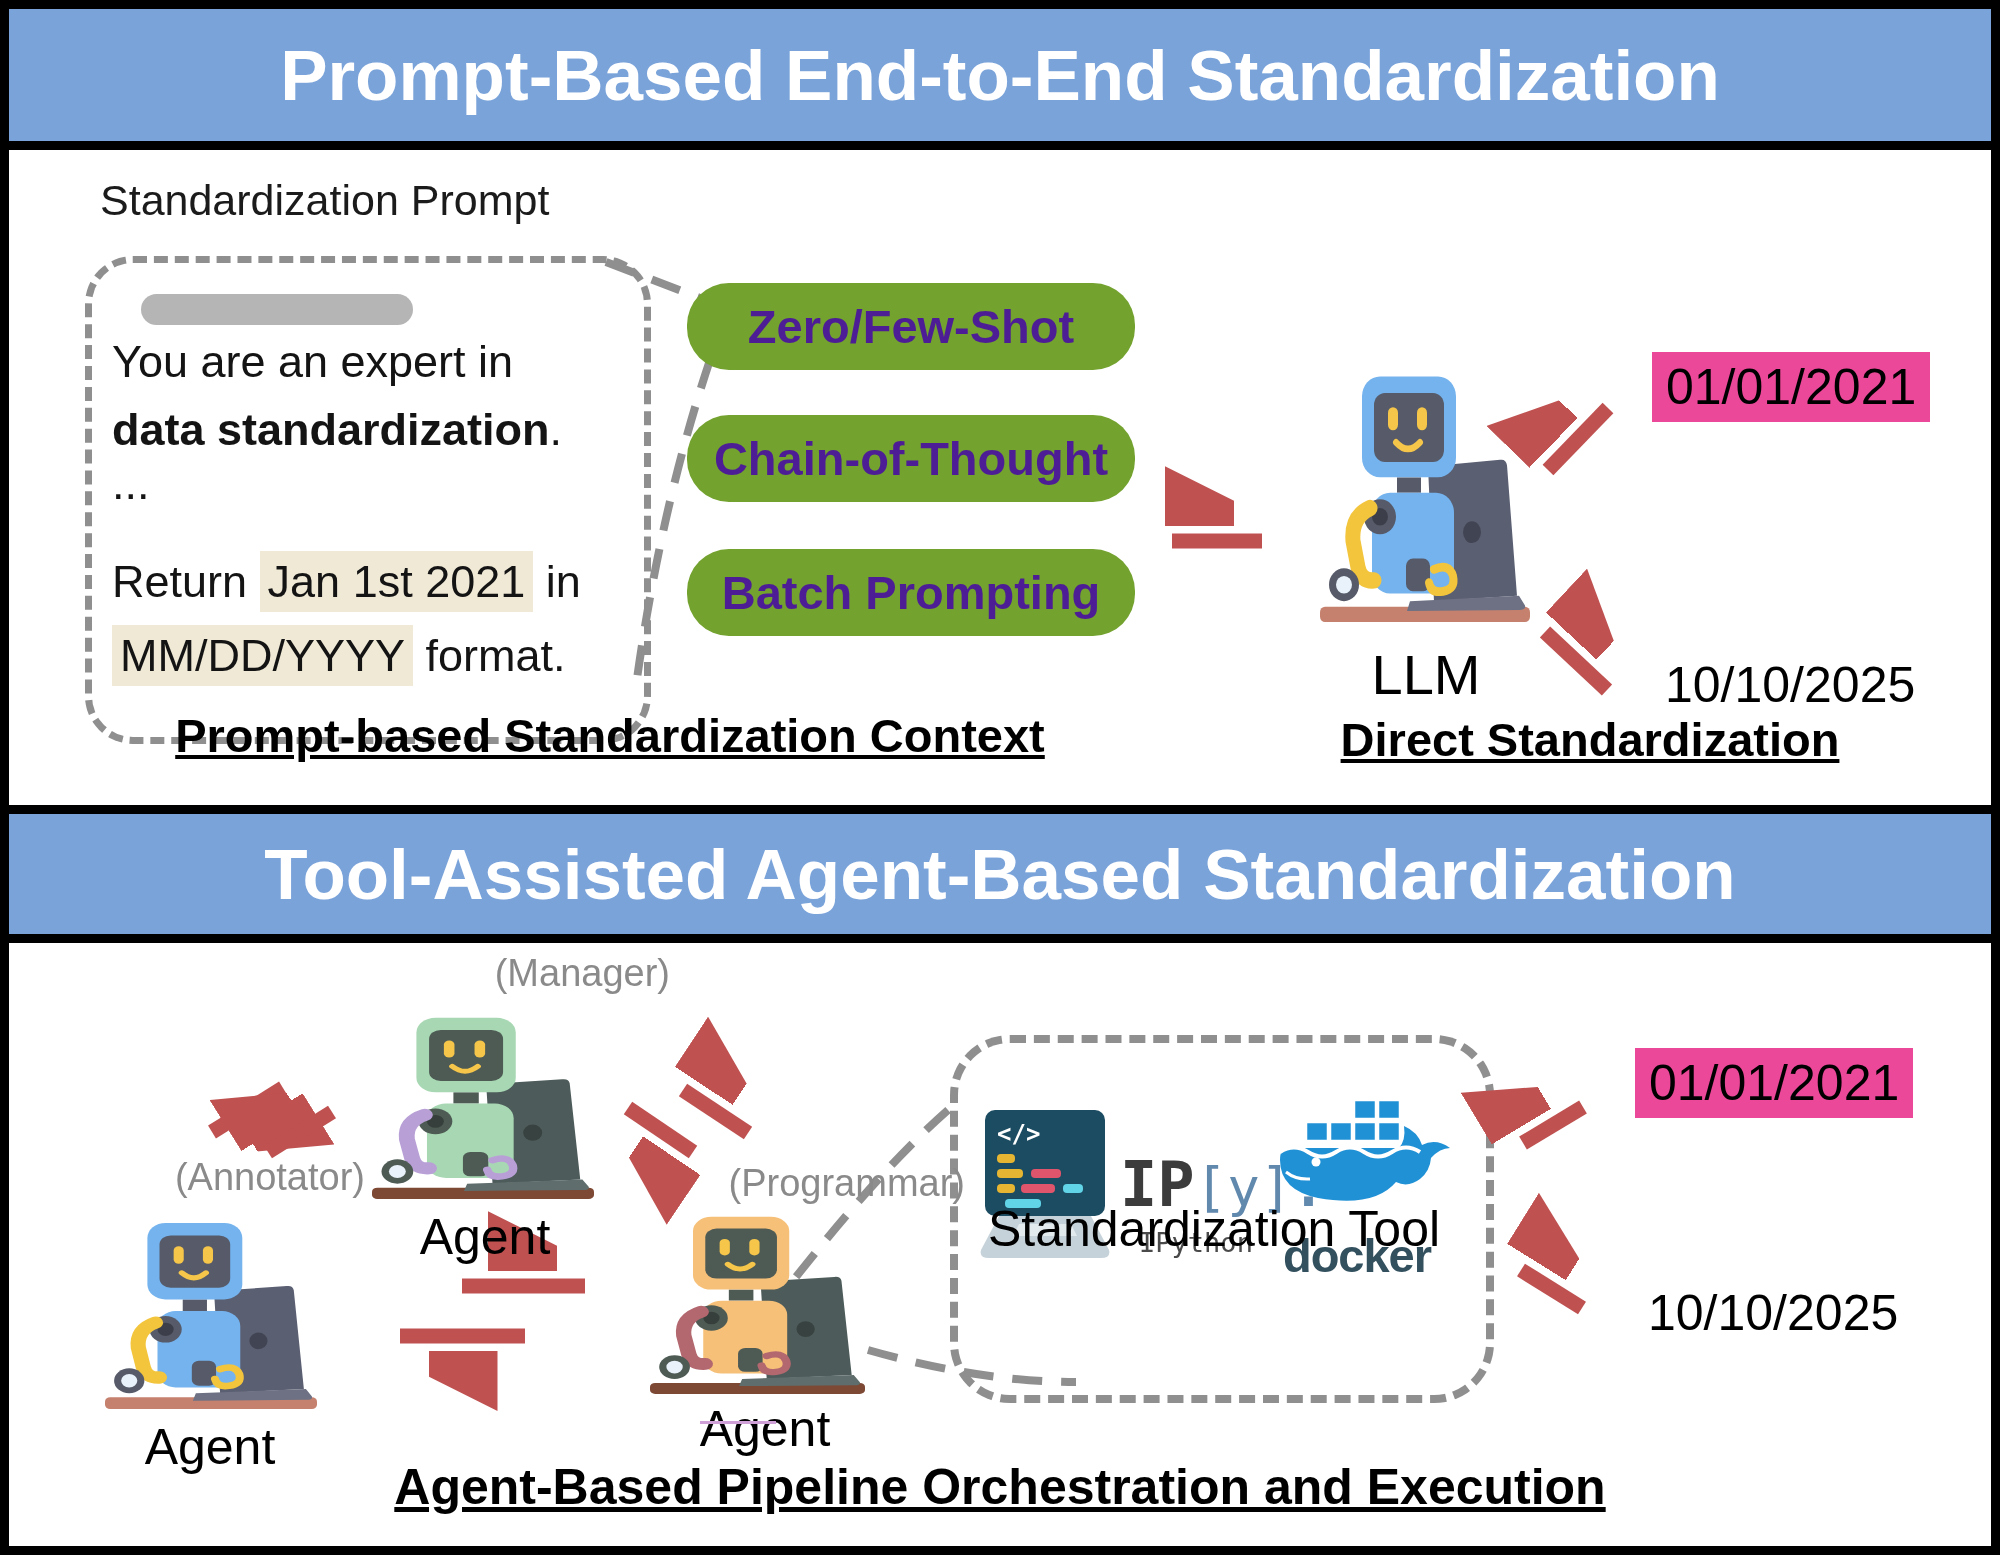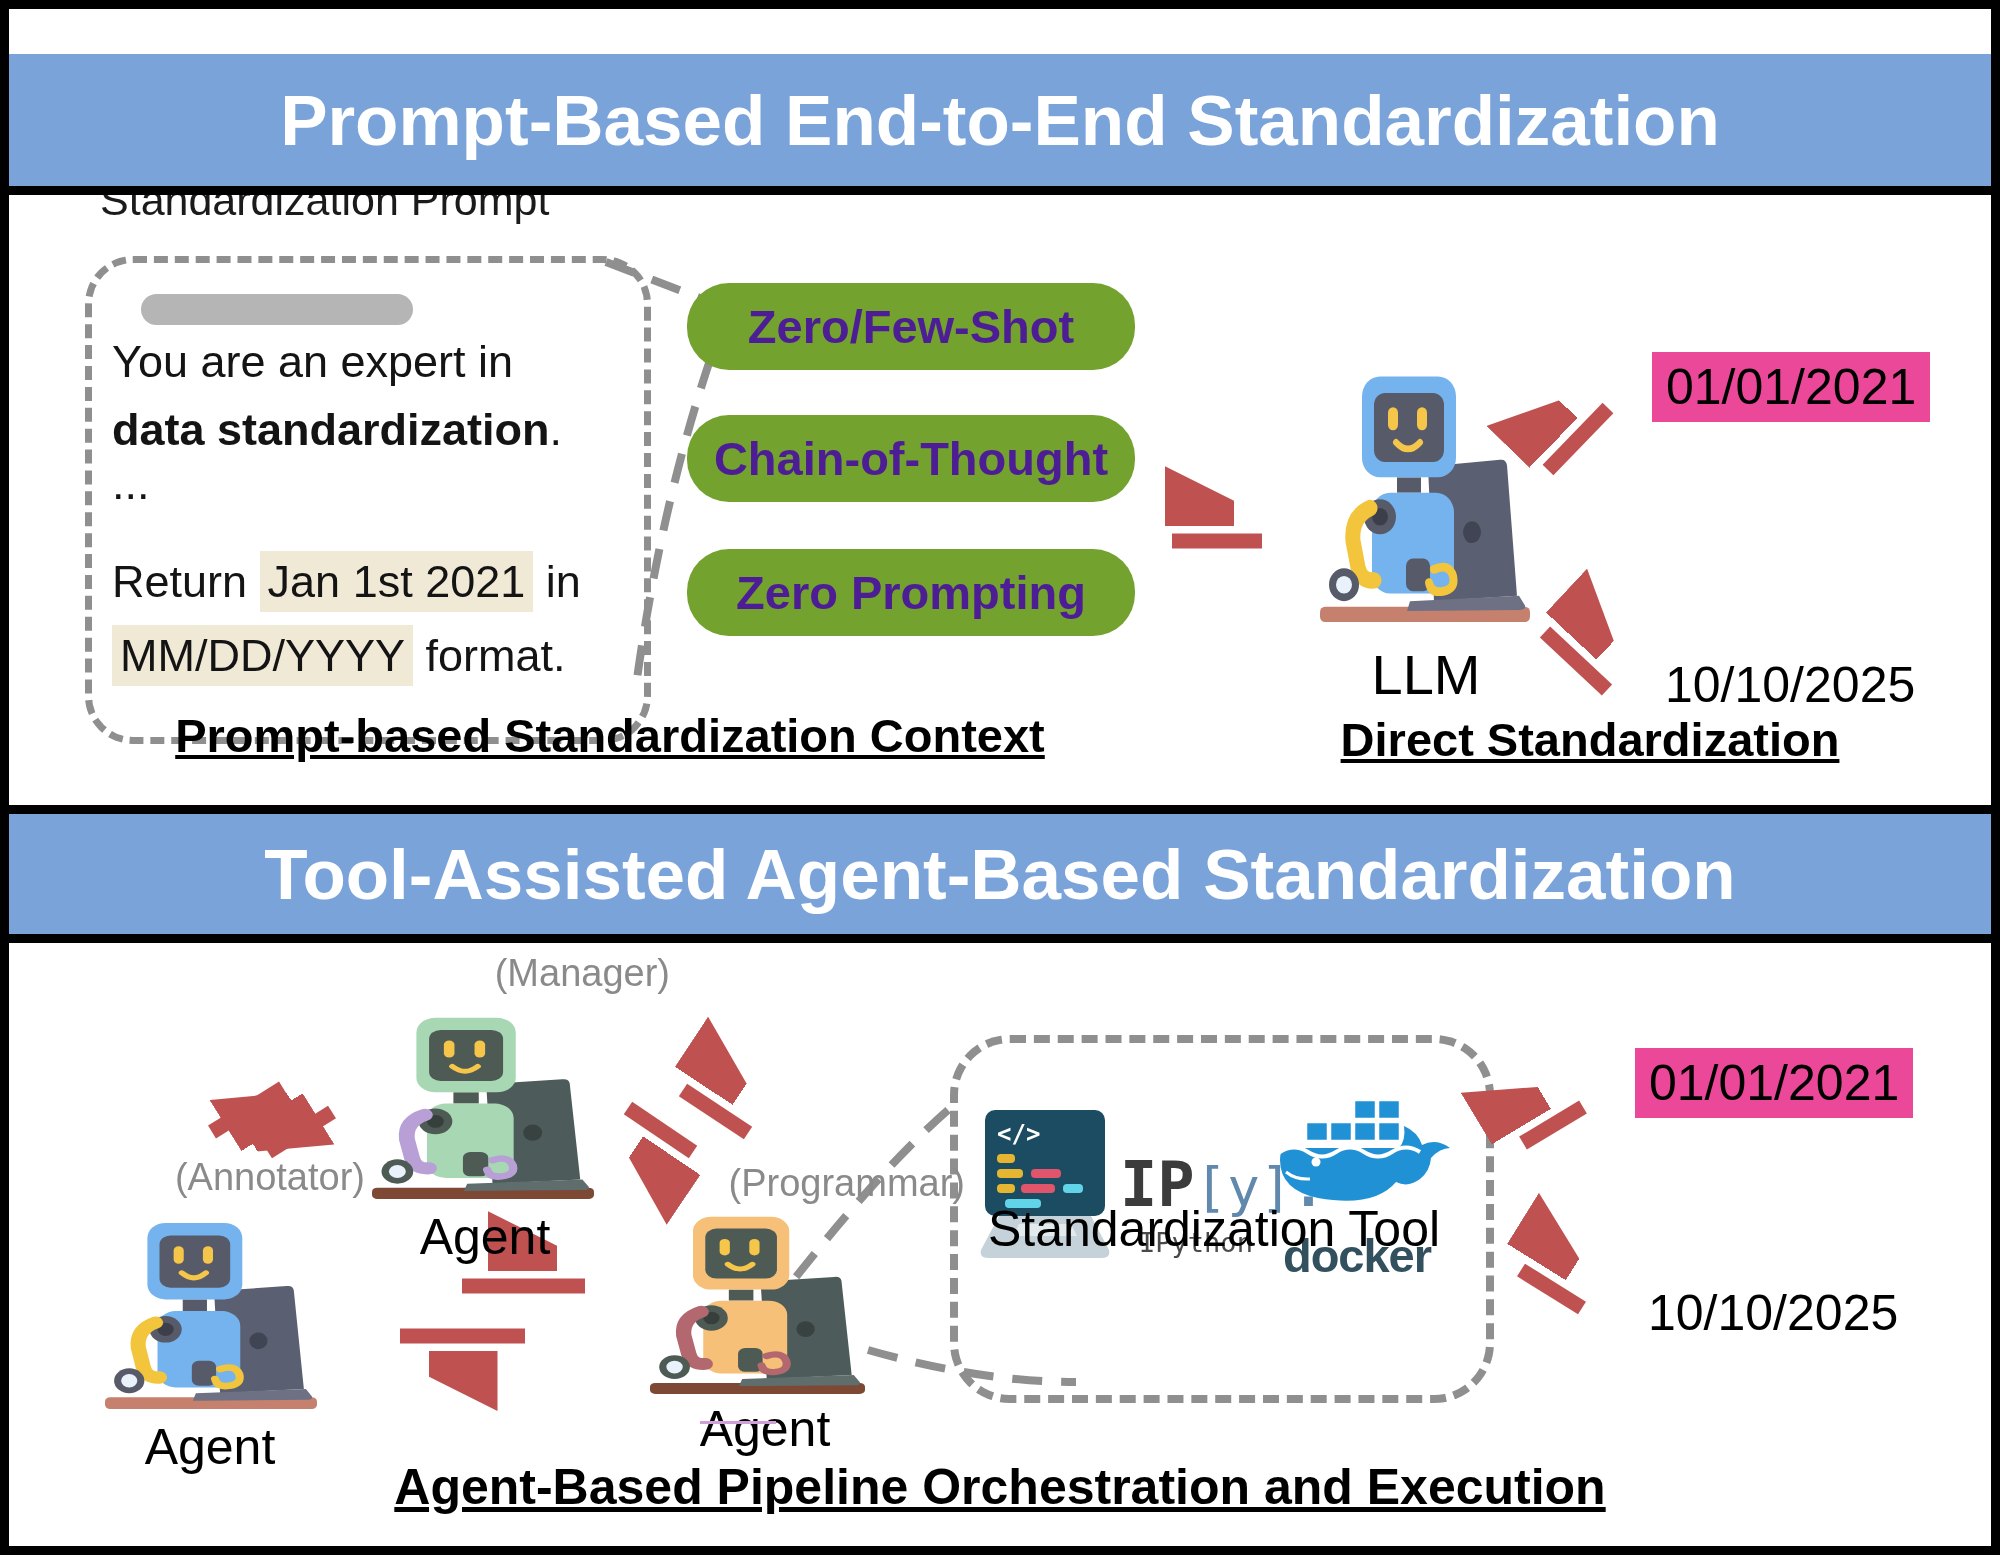--- a/index.html
+++ b/index.html
@@ -2,21 +2,21 @@
 <html><head>
 <meta charset="utf-8">
 <style>
   html,body{margin:0;padding:0;background:#ffffff;}
   .stage{position:relative;width:2000px;height:1555px;background:#fff;overflow:hidden;
          font-family:"Liberation Sans",sans-serif;}
   .abs{position:absolute;}
   .frame{position:absolute;inset:0;border:9px solid #000;z-index:40;pointer-events:none;}
   .banner{position:absolute;left:9px;right:9px;background:#7aa3da;display:flex;align-items:center;
           justify-content:center;color:#fff;font-weight:700;z-index:30;letter-spacing:0px;}
-  .banner-top{top:9px;height:132px;border-bottom:9px solid #000;font-size:71px;margin-top:45px;}
+  .banner-top{top:9px;height:132px;border-bottom:9px solid #000;font-size:71px;}
   .banner-bottom{top:805px;height:120px;border-top:9px solid #000;border-bottom:9px solid #000;font-size:71px;}
   .overlay{position:absolute;left:0;top:0;z-index:3;pointer-events:none;}
   .bubble{left:85px;top:256px;width:552px;height:474px;border:7px dashed #8f8f8f;border-radius:48px;z-index:2;}
   .bubble-label{left:100px;top:176px;font-size:43px;color:#1b1b1b;white-space:nowrap;}
   .redact{left:141px;top:294px;width:272px;height:31px;border-radius:16px;background:#b5b5b5;z-index:4;}
   .pline{left:112px;font-size:45px;color:#141414;white-space:nowrap;z-index:4;}
   .pline b{font-weight:700;}
   .hl{background:#efe9d6;padding:5px 8px;text-align:center;}
   .pill{left:687px;width:448px;height:87px;background:#74a22f;border-radius:42px;color:#4c1d95;
         font-weight:700;font-size:47px;display:flex;align-items:center;justify-content:center;z-index:4;white-space:nowrap;}
@@ -66,21 +66,21 @@
   </div>
   <div class="abs pline" style="top:556px">
     <span>Return </span><span class="hl">Jan 1st 2021</span><span> in</span>
   </div>
   <div class="abs pline" style="top:630px">
     <span class="hl">MM/DD/YYYY</span><span> format.</span>
   </div>
 
   <div class="abs pill" style="top:283px">Zero/Few-Shot</div>
   <div class="abs pill" style="top:415px">Chain-of-Thought</div>
-  <div class="abs pill" style="top:549px">Zero Prompting</div>
+  <div class="abs pill" style="top:549px">Batch Prompting</div>
 
   <div class="abs robot" style="left:1320px;top:370px;width:210px;height:252px">
       <svg viewBox="0 0 210 230" width="100%" height="100%" preserveAspectRatio="none">
         <rect x="0" y="216" width="210" height="14" rx="5" fill="#c5816e"></rect>
         <path d="M108 88 L180 82 Q186 81 187 87 L197 206 L114 211 Z" fill="#5b5f72"></path>
         <ellipse cx="152" cy="148" rx="9" ry="10" fill="rgba(0,0,0,0.28)"></ellipse>
         <path d="M90 211 L199 206 L205 215 Q206 219 200 219 L87 220 Z" fill="#6d7183"></path>
         <rect x="77" y="98" width="24" height="14" fill="#575b69"></rect>
         <rect x="42" y="6" width="94" height="92" rx="18" fill="#74b3ee"></rect>
         <rect x="54" y="21" width="70" height="63" rx="11" fill="#575b69"></rect>

